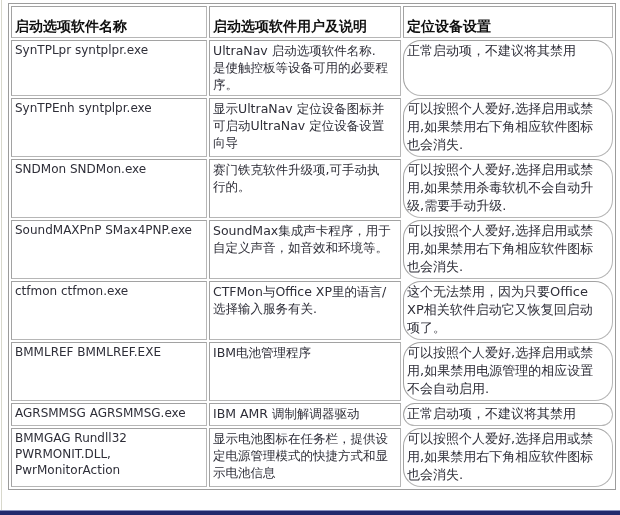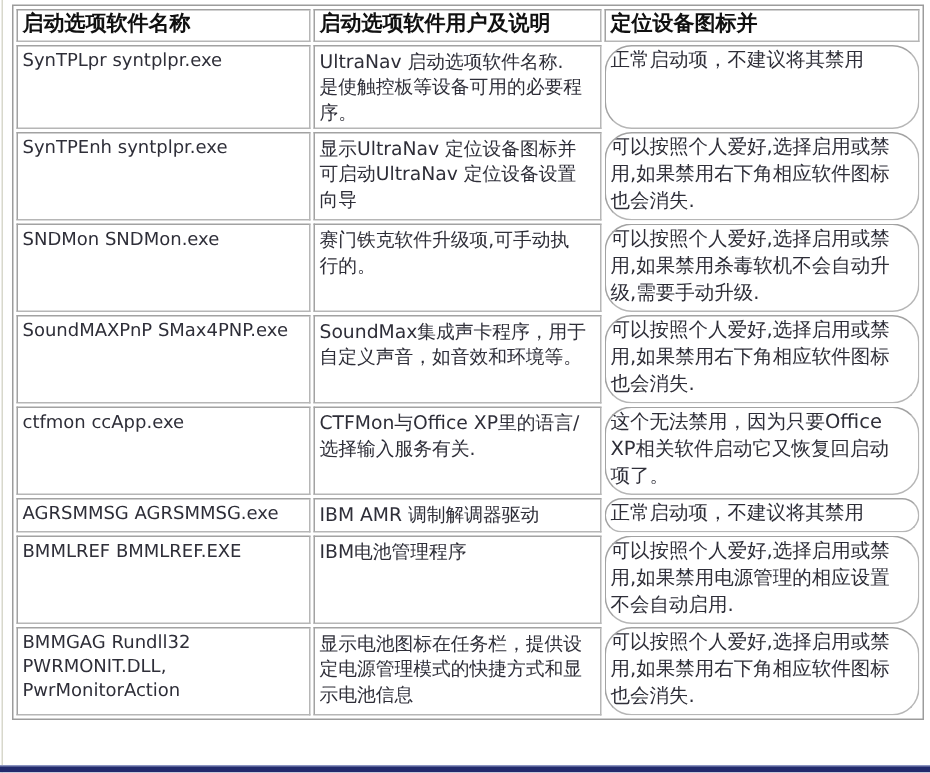--- a/index.html
+++ b/index.html
@@ -48,21 +48,21 @@
     text-align: left;
     padding: 1px 3px 2px 3px;
     white-space: pre-line;
     overflow: hidden;
   }
   th {
     font-size: 14px;
     line-height: 18px;
     font-weight: bold;
     color: var(--header_text);
-    padding-top: 0;
+    padding-top: 10px;
     margin-top: 28px;
   }
   td.name {
     font-size: 12px;
     line-height: 16px;
   }
   td.desc {
     font-size: 12.5px;
     line-height: 17px;
   }
@@ -87,21 +87,21 @@
 <table class="startup">
   <colgroup>
     <col class="c1">
       <col class="c2">
       <col class="c3">
   </colgroup>
   <thead>
     <tr>
       <th>启动选项软件名称</th>
       <th>启动选项软件用户及说明</th>
-      <th>定位设备图标并</th>
+      <th>定位设备设置</th>
     </tr>
   </thead>
   <tbody>
     <tr>
       <td class="name">SynTPLpr syntplpr.exe</td>
       <td class="desc">UltraNav 启动选项软件名称.
 是使触控板等设备可用的必要程
 序。</td>
       <td class="disable">正常启动项，不建议将其禁用</td>
     </tr>
@@ -124,38 +124,38 @@
     </tr>
     <tr>
       <td class="name">SoundMAXPnP SMax4PNP.exe</td>
       <td class="desc">SoundMax集成声卡程序，用于
 自定义声音，如音效和环境等。</td>
       <td class="disable">可以按照个人爱好,选择启用或禁
 用,如果禁用右下角相应软件图标
 也会消失.</td>
     </tr>
     <tr>
-      <td class="name">ctfmon ccApp.exe</td>
+      <td class="name">ctfmon ctfmon.exe</td>
       <td class="desc">CTFMon与Office XP里的语言/
 选择输入服务有关.</td>
       <td class="disable">这个无法禁用，因为只要Office
 XP相关软件启动它又恢复回启动
 项了。</td>
     </tr>
     <tr>
-      <td class="name">AGRSMMSG AGRSMMSG.exe</td>
-      <td class="desc">IBM AMR 调制解调器驱动</td>
-      <td class="disable">正常启动项，不建议将其禁用</td>
-    </tr>
-    <tr>
       <td class="name">BMMLREF BMMLREF.EXE</td>
       <td class="desc">IBM电池管理程序</td>
       <td class="disable">可以按照个人爱好,选择启用或禁
 用,如果禁用电源管理的相应设置
 不会自动启用.</td>
+    </tr>
+    <tr>
+      <td class="name">AGRSMMSG AGRSMMSG.exe</td>
+      <td class="desc">IBM AMR 调制解调器驱动</td>
+      <td class="disable">正常启动项，不建议将其禁用</td>
     </tr>
     <tr>
       <td class="name">BMMGAG Rundll32
 PWRMONIT.DLL,
 PwrMonitorAction</td>
       <td class="desc">显示电池图标在任务栏，提供设
 定电源管理模式的快捷方式和显
 示电池信息</td>
       <td class="disable">可以按照个人爱好,选择启用或禁
 用,如果禁用右下角相应软件图标

